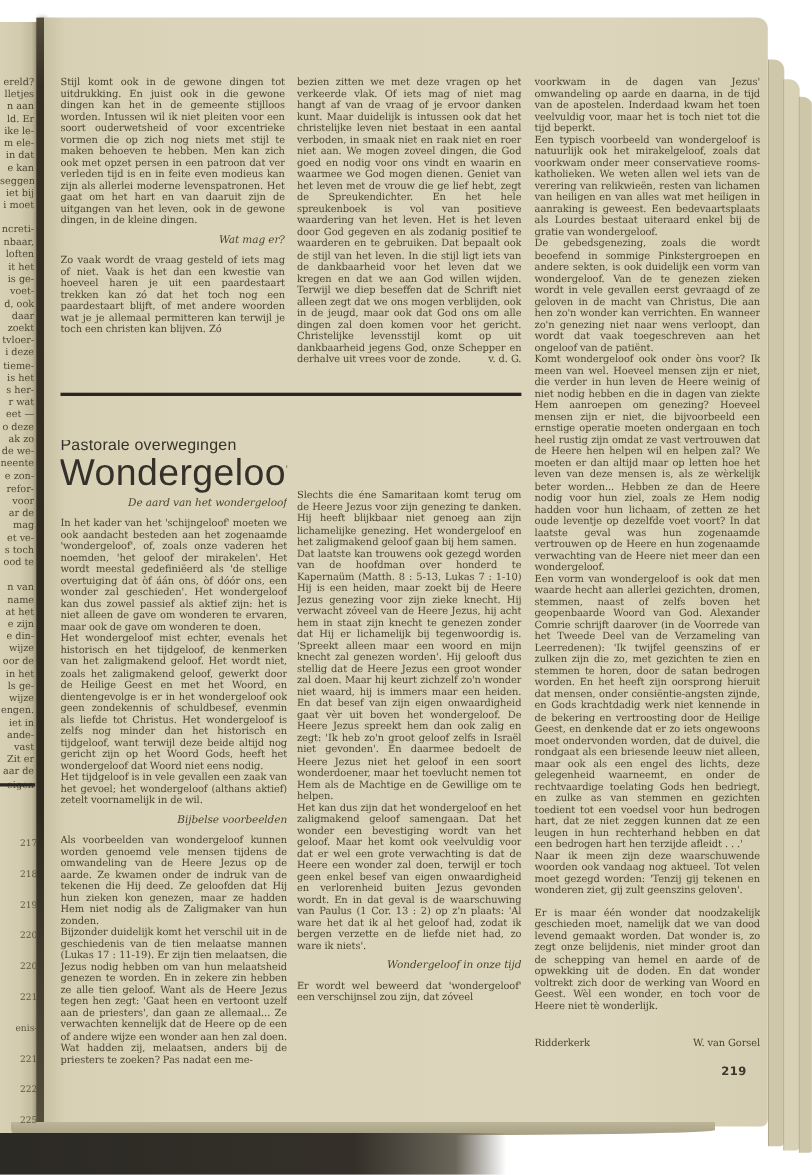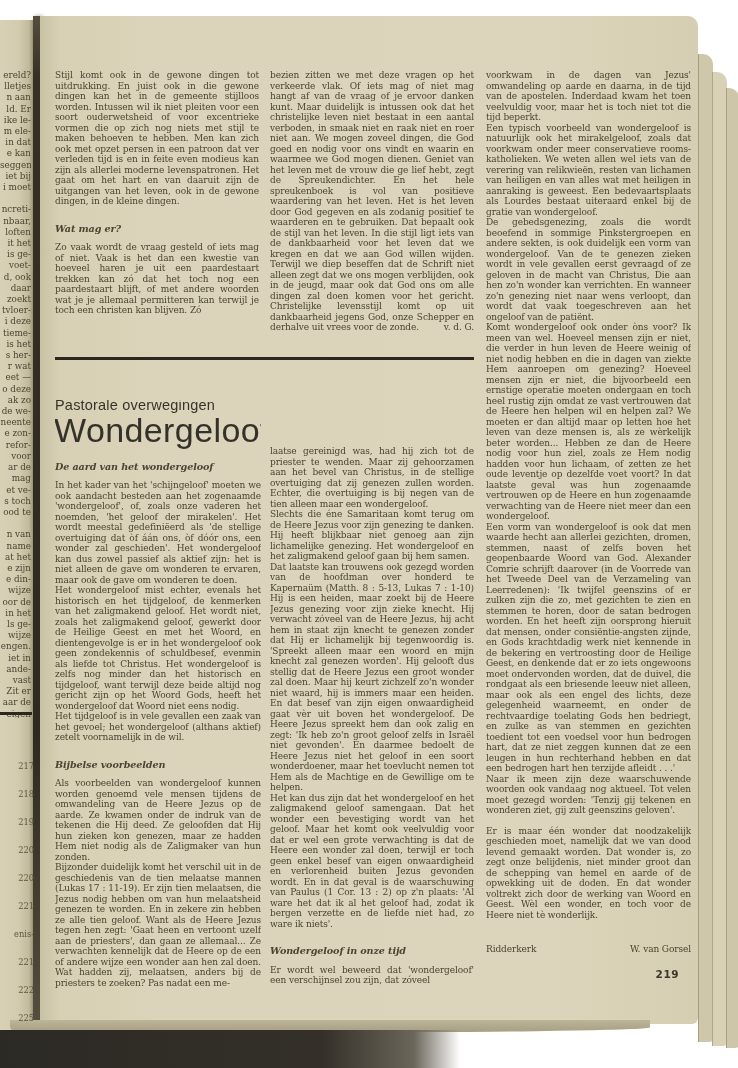--- a/index.html
+++ b/index.html
@@ -54,21 +54,21 @@
     position:absolute;overflow:hidden;color:#4a4431;
     font-size:9px;line-height:10.5px;letter-spacing:-0.1px;
   }
   .col1-top{left:55px;top:70px;width:204px;height:286px;}
   .col2-top{left:270px;top:70px;width:204px;height:286px;}
   .col1-main{left:55px;top:400px;width:206px;height:614px;}
   .col2-main{left:270px;top:446px;width:204px;height:560px;}
   .col3{left:486px;top:70px;width:205px;height:945px;}
   .blk.body{text-align:justify;}
   .blk.body-gap{text-align:justify;margin-top:10px;}
-  .blk.h{font-style:italic;font-weight:bold;font-size:9.6px;margin:17px 0 8px;}
+  .blk.h{font-style:italic;font-weight:normal;font-size:9.6px;margin:7px 0 8px;text-align:right;}
   .byline{text-align:right;margin-top:-10.5px;}
   .kicker{
     font-family:"Liberation Sans", sans-serif;font-size:14.5px;color:#37332a;
     letter-spacing:0.2px;margin:0 0 4px 0;
   }
   .headline{
     font-family:"Liberation Sans", sans-serif;font-size:34px;line-height:30px;
     color:#34302a;letter-spacing:0.4px;margin:0 0 8px -1px;
   }
   .sig{display:flex;justify-content:space-between;margin-top:24px;gap:20px;}
@@ -184,21 +184,20 @@
       <div class="blk body">In het kader van het 'schijngeloof' moeten we ook aandacht besteden aan het zogenaamde 'wondergeloof', of, zoals onze vaderen het noemden, 'het geloof der mirakelen'. Het wordt meestal gedefiniëerd als 'de stellige overtuiging dat òf áán ons, òf dóór ons, een wonder zal geschieden'. Het wondergeloof kan dus zowel passief als aktief zijn: het is niet alleen de gave om wonderen te ervaren, maar ook de gave om wonderen te doen.</div>
       <div class="blk body">Het wondergeloof mist echter, evenals het historisch en het tijdgeloof, de kenmerken van het zaligmakend geloof. Het wordt niet, zoals het zaligmakend geloof, gewerkt door de Heilige Geest en met het Woord, en dientengevolge is er in het wondergeloof ook geen zondekennis of schuldbesef, evenmin als liefde tot Christus. Het wondergeloof is zelfs nog minder dan het historisch en tijdgeloof, want terwijl deze beide altijd nog gericht zijn op het Woord Gods, heeft het wondergeloof dat Woord niet eens nodig.</div>
       <div class="blk body">Het tijdgeloof is in vele gevallen een zaak van het gevoel; het wondergeloof (althans aktief) zetelt voornamelijk in de wil.</div>
       <div class="blk h">Bijbelse voorbeelden</div>
       <div class="blk body">Als voorbeelden van wondergeloof kunnen worden genoemd vele mensen tijdens de omwandeling van de Heere Jezus op de aarde. Ze kwamen onder de indruk van de tekenen die Hij deed. Ze geloofden dat Hij hun zieken kon genezen, maar ze hadden Hem niet nodig als de Zaligmaker van hun zonden.</div>
       <div class="blk body">Bijzonder duidelijk komt het verschil uit in de geschiedenis van de tien melaatse mannen (Lukas 17 : 11-19). Er zijn tien melaatsen, die Jezus nodig hebben om van hun melaatsheid genezen te worden. En in zekere zin hebben ze alle tien geloof. Want als de Heere Jezus tegen hen zegt: 'Gaat heen en vertoont uzelf aan de priesters', dan gaan ze allemaal... Ze verwachten kennelijk dat de Heere op de een of andere wijze een wonder aan hen zal doen. Wat hadden zij, melaatsen, anders bij de priesters te zoeken? Pas nadat een me-</div>
     </div>
 </div>
 
 <div class="col col2-main">
-    <div class="blk body">laatse gereinigd was, had hij zich tot de priester te wenden. Maar zij gehoorzamen aan het bevel van Christus, in de stellige overtuiging dat zij genezen zullen worden. Echter, die overtuiging is bij negen van de tien alleen maar een wondergeloof.</div>
     <div class="blk body">Slechts die éne Samaritaan komt terug om de Heere Jezus voor zijn genezing te danken. Hij heeft blijkbaar niet genoeg aan zijn lichamelijke genezing. Het wondergeloof en het zaligmakend geloof gaan bij hem samen.</div>
     <div class="blk body">Dat laatste kan trouwens ook gezegd worden van de hoofdman over honderd te Kapernaüm (Matth. 8 : 5-13, Lukas 7 : 1-10) Hij is een heiden, maar zoekt bij de Heere Jezus genezing voor zijn zieke knecht. Hij verwacht zóveel van de Heere Jezus, hij acht hem in staat zijn knecht te genezen zonder dat Hij er lichamelijk bij tegenwoordig is. 'Spreekt alleen maar een woord en mijn knecht zal genezen worden'. Hij gelooft dus stellig dat de Heere Jezus een groot wonder zal doen. Maar hij keurt zichzelf zo'n wonder niet waard, hij is immers maar een heiden. En dat besef van zijn eigen onwaardigheid gaat vèr uit boven het wondergeloof. De Heere Jezus spreekt hem dan ook zalig en zegt: 'Ik heb zo'n groot geloof zelfs in Israël niet gevonden'. En daarmee bedoelt de Heere Jezus niet het geloof in een soort wonderdoener, maar het toevlucht nemen tot Hem als de Machtige en de Gewillige om te helpen.</div>
     <div class="blk body">Het kan dus zijn dat het wondergeloof en het zaligmakend geloof samengaan. Dat het wonder een bevestiging wordt van het geloof. Maar het komt ook veelvuldig voor dat er wel een grote verwachting is dat de Heere een wonder zal doen, terwijl er toch geen enkel besef van eigen onwaardigheid en verlorenheid buiten Jezus gevonden wordt. En in dat geval is de waarschuwing van Paulus (1 Cor. 13 : 2) op z'n plaats: 'Al ware het dat ik al het geloof had, zodat ik bergen verzette en de liefde niet had, zo ware ik niets'.</div>
     <div class="blk h">Wondergeloof in onze tijd</div>
     <div class="blk body">Er wordt wel beweerd dat 'wondergeloof' een verschijnsel zou zijn, dat zóveel</div>
   </div>
 
 <div class="col col3">
   <div>
       <div class="blk body">voorkwam in de dagen van Jezus' omwandeling op aarde en daarna, in de tijd van de apostelen. Inderdaad kwam het toen veelvuldig voor, maar het is toch niet tot die tijd beperkt.</div>

